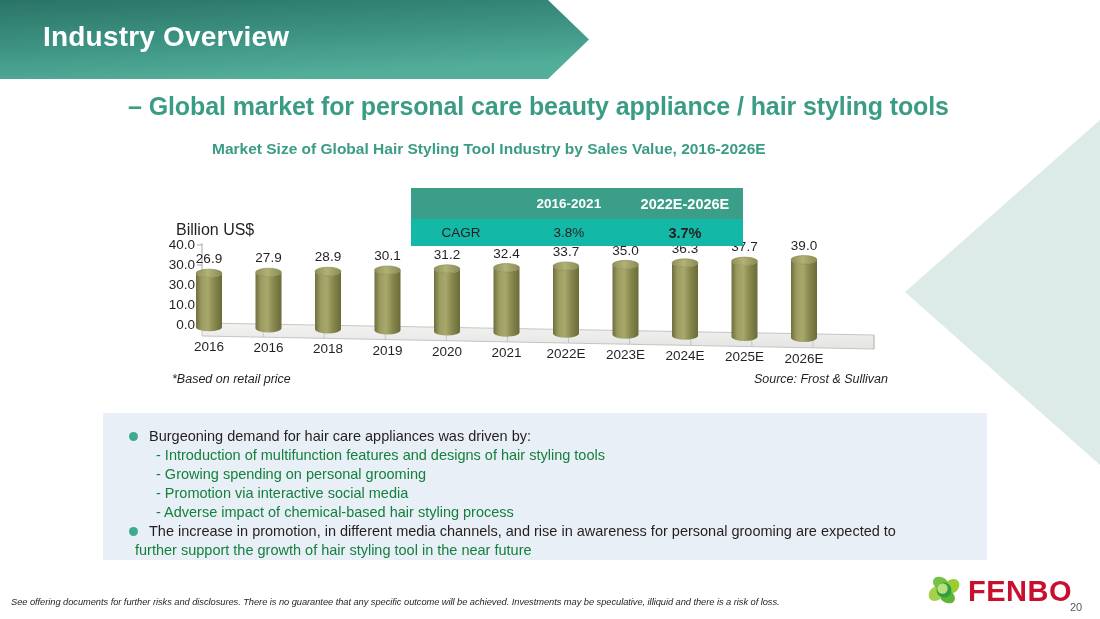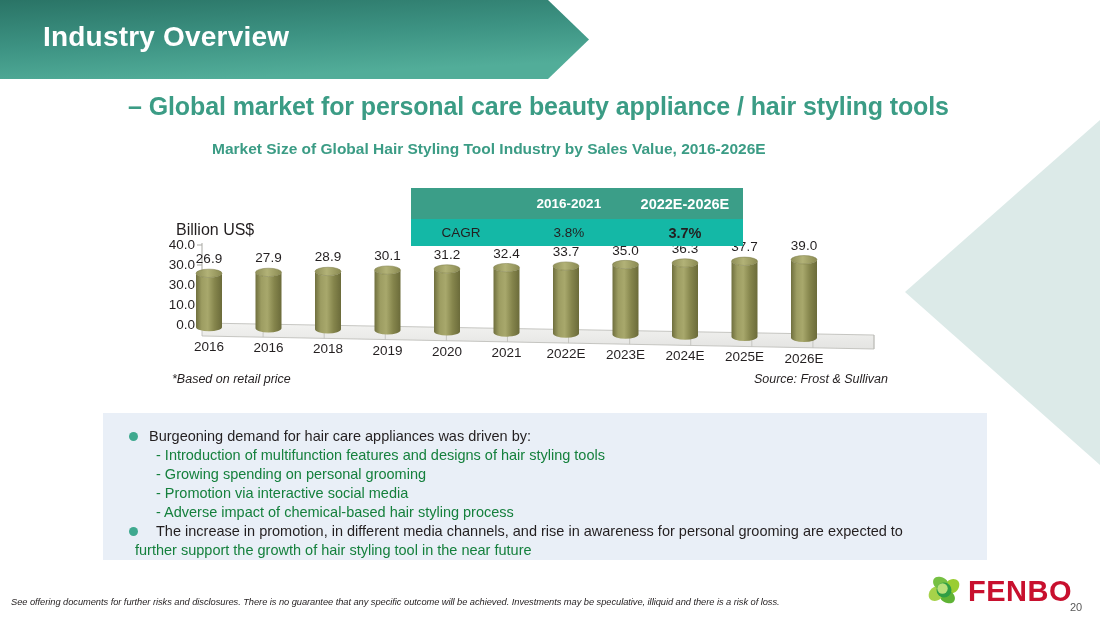--- a/index.html
+++ b/index.html
@@ -202,21 +202,21 @@
 
 <div class="bullet-box">
   <div class="b-row" style="left:26px;top:14px;">
     <span class="b-dot"></span>
     <span class="b-txt">Burgeoning demand for hair care appliances was driven by:</span>
   </div>
   <div class="sub-row" style="left:53px;top:33px;">- Introduction of multifunction features and designs of hair styling tools</div>
   <div class="sub-row" style="left:53px;top:52px;">- Growing spending on personal grooming</div>
   <div class="sub-row" style="left:53px;top:71px;">- Promotion via interactive social media</div>
   <div class="sub-row" style="left:53px;top:90px;">- Adverse impact of chemical-based hair styling process</div>
-  <div class="b-row" style="left:26px;top:109px;gap:7px;">
+  <div class="b-row" style="left:26px;top:109px;">
     <span class="b-dot"></span>
     <span class="b-txt">The increase in promotion, in different media channels, and rise in awareness for personal grooming are expected to</span>
   </div>
   <div class="sub-row" style="left:32px;top:128px;">further support the growth of hair styling tool in the near future</div>
 </div>
 
 <div class="disclaimer">See offering documents for further risks and disclosures. There is no guarantee that any specific outcome will be achieved. Investments may be speculative, illiquid and there is a risk of loss.</div>
 
 <div class="logo">
   <svg width="160" height="40" viewBox="0 0 160 40">

